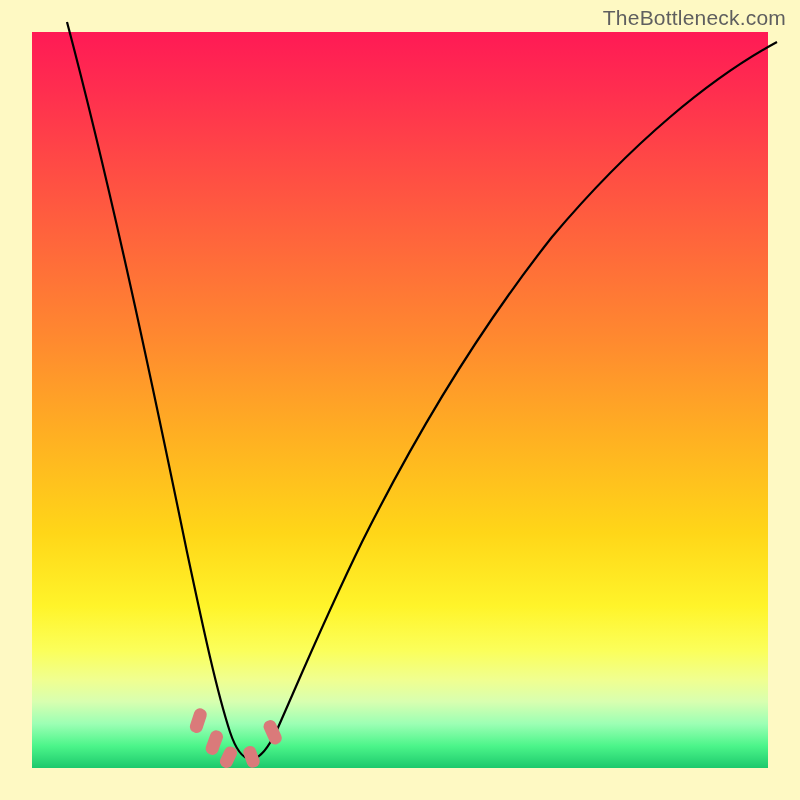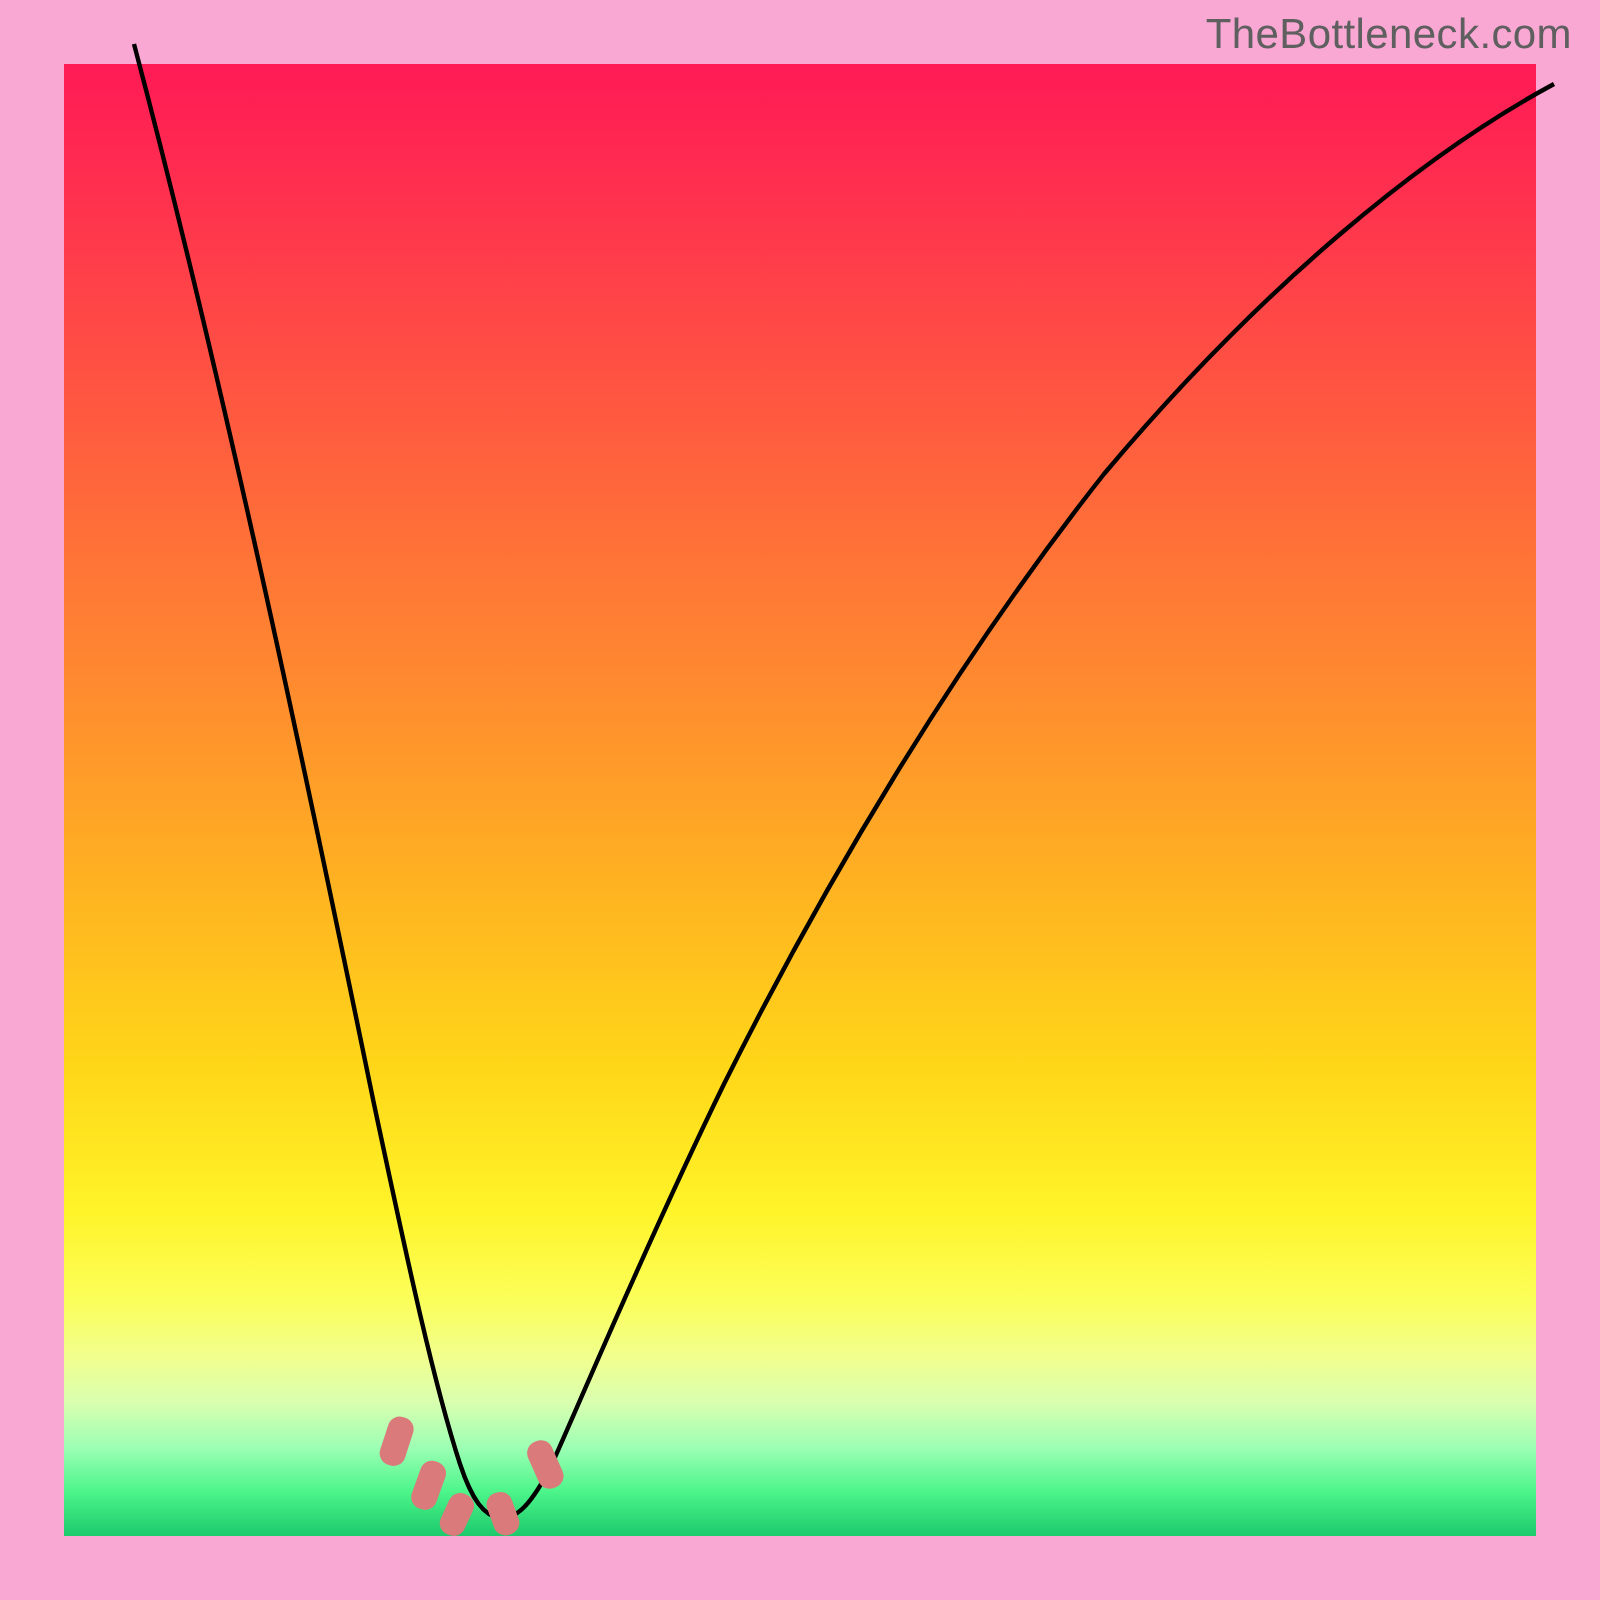--- a/index.html
+++ b/index.html
@@ -10,21 +10,21 @@
     background: #000;
     overflow: hidden;
     font-family: Arial, Helvetica, sans-serif;
   }
   .frame {
     position: absolute;
     left: 0;
     top: 0;
     width: 800px;
     height: 800px;
-    background: #f9a8d4;
+    background: #fef9c3;
   }
   .plot-area {
     position: absolute;
     left: 32px;
     top: 32px;
     width: 736px;
     height: 736px;
     background: linear-gradient(
       to bottom,
       #ff1a55 0%,

